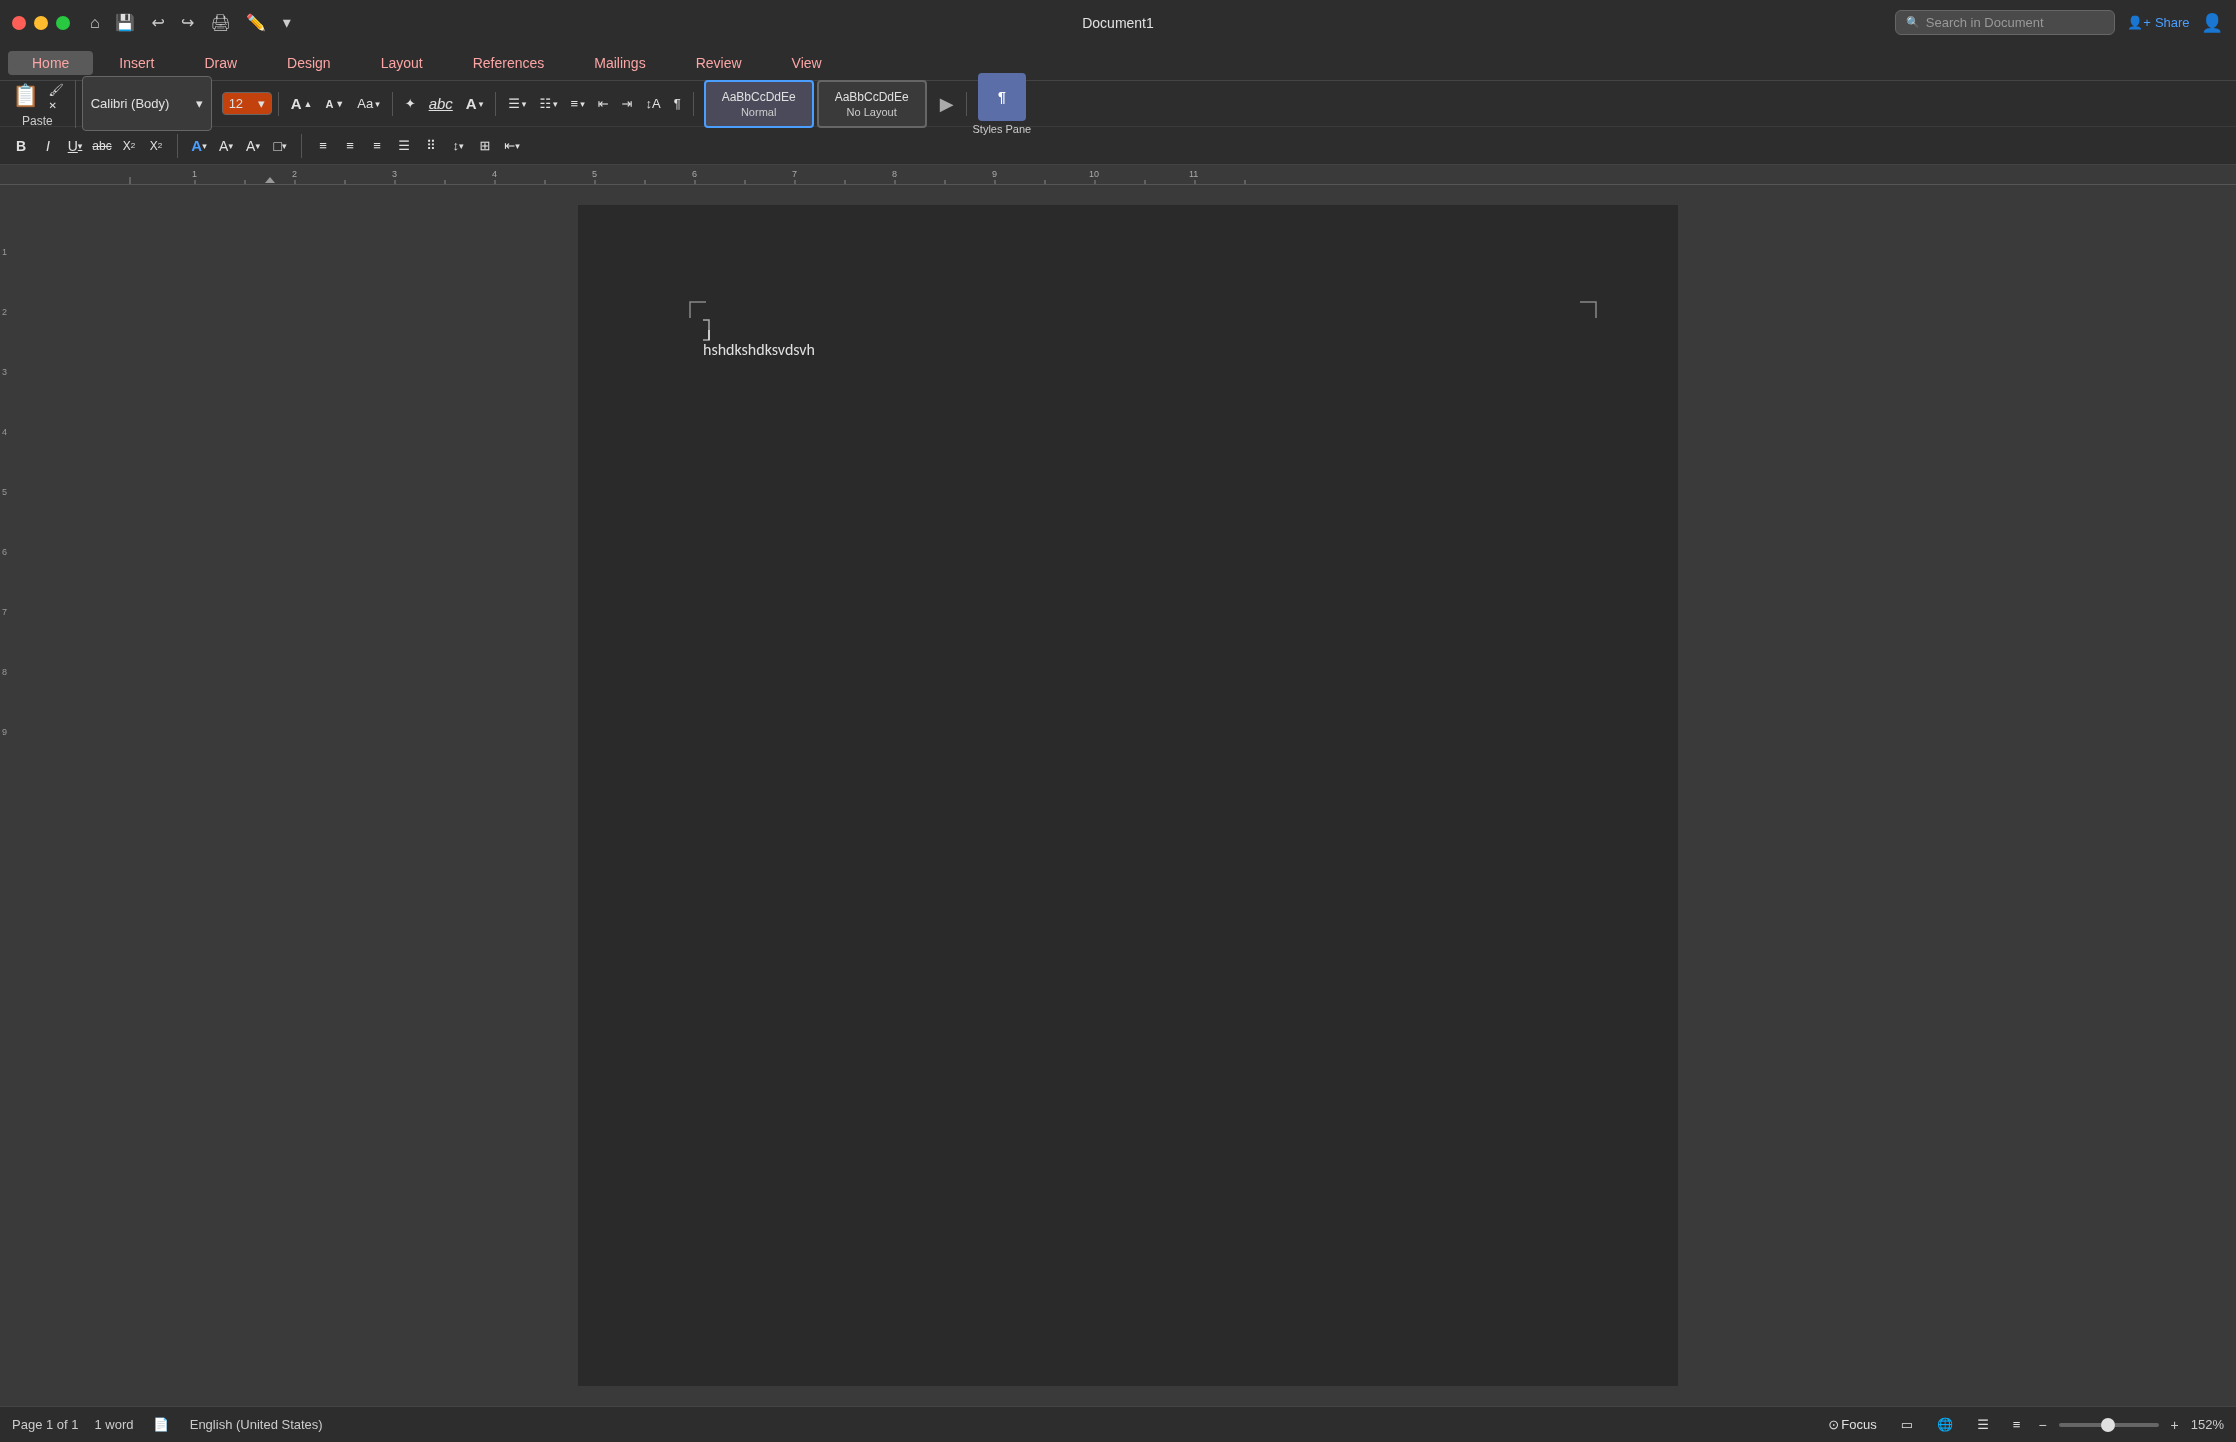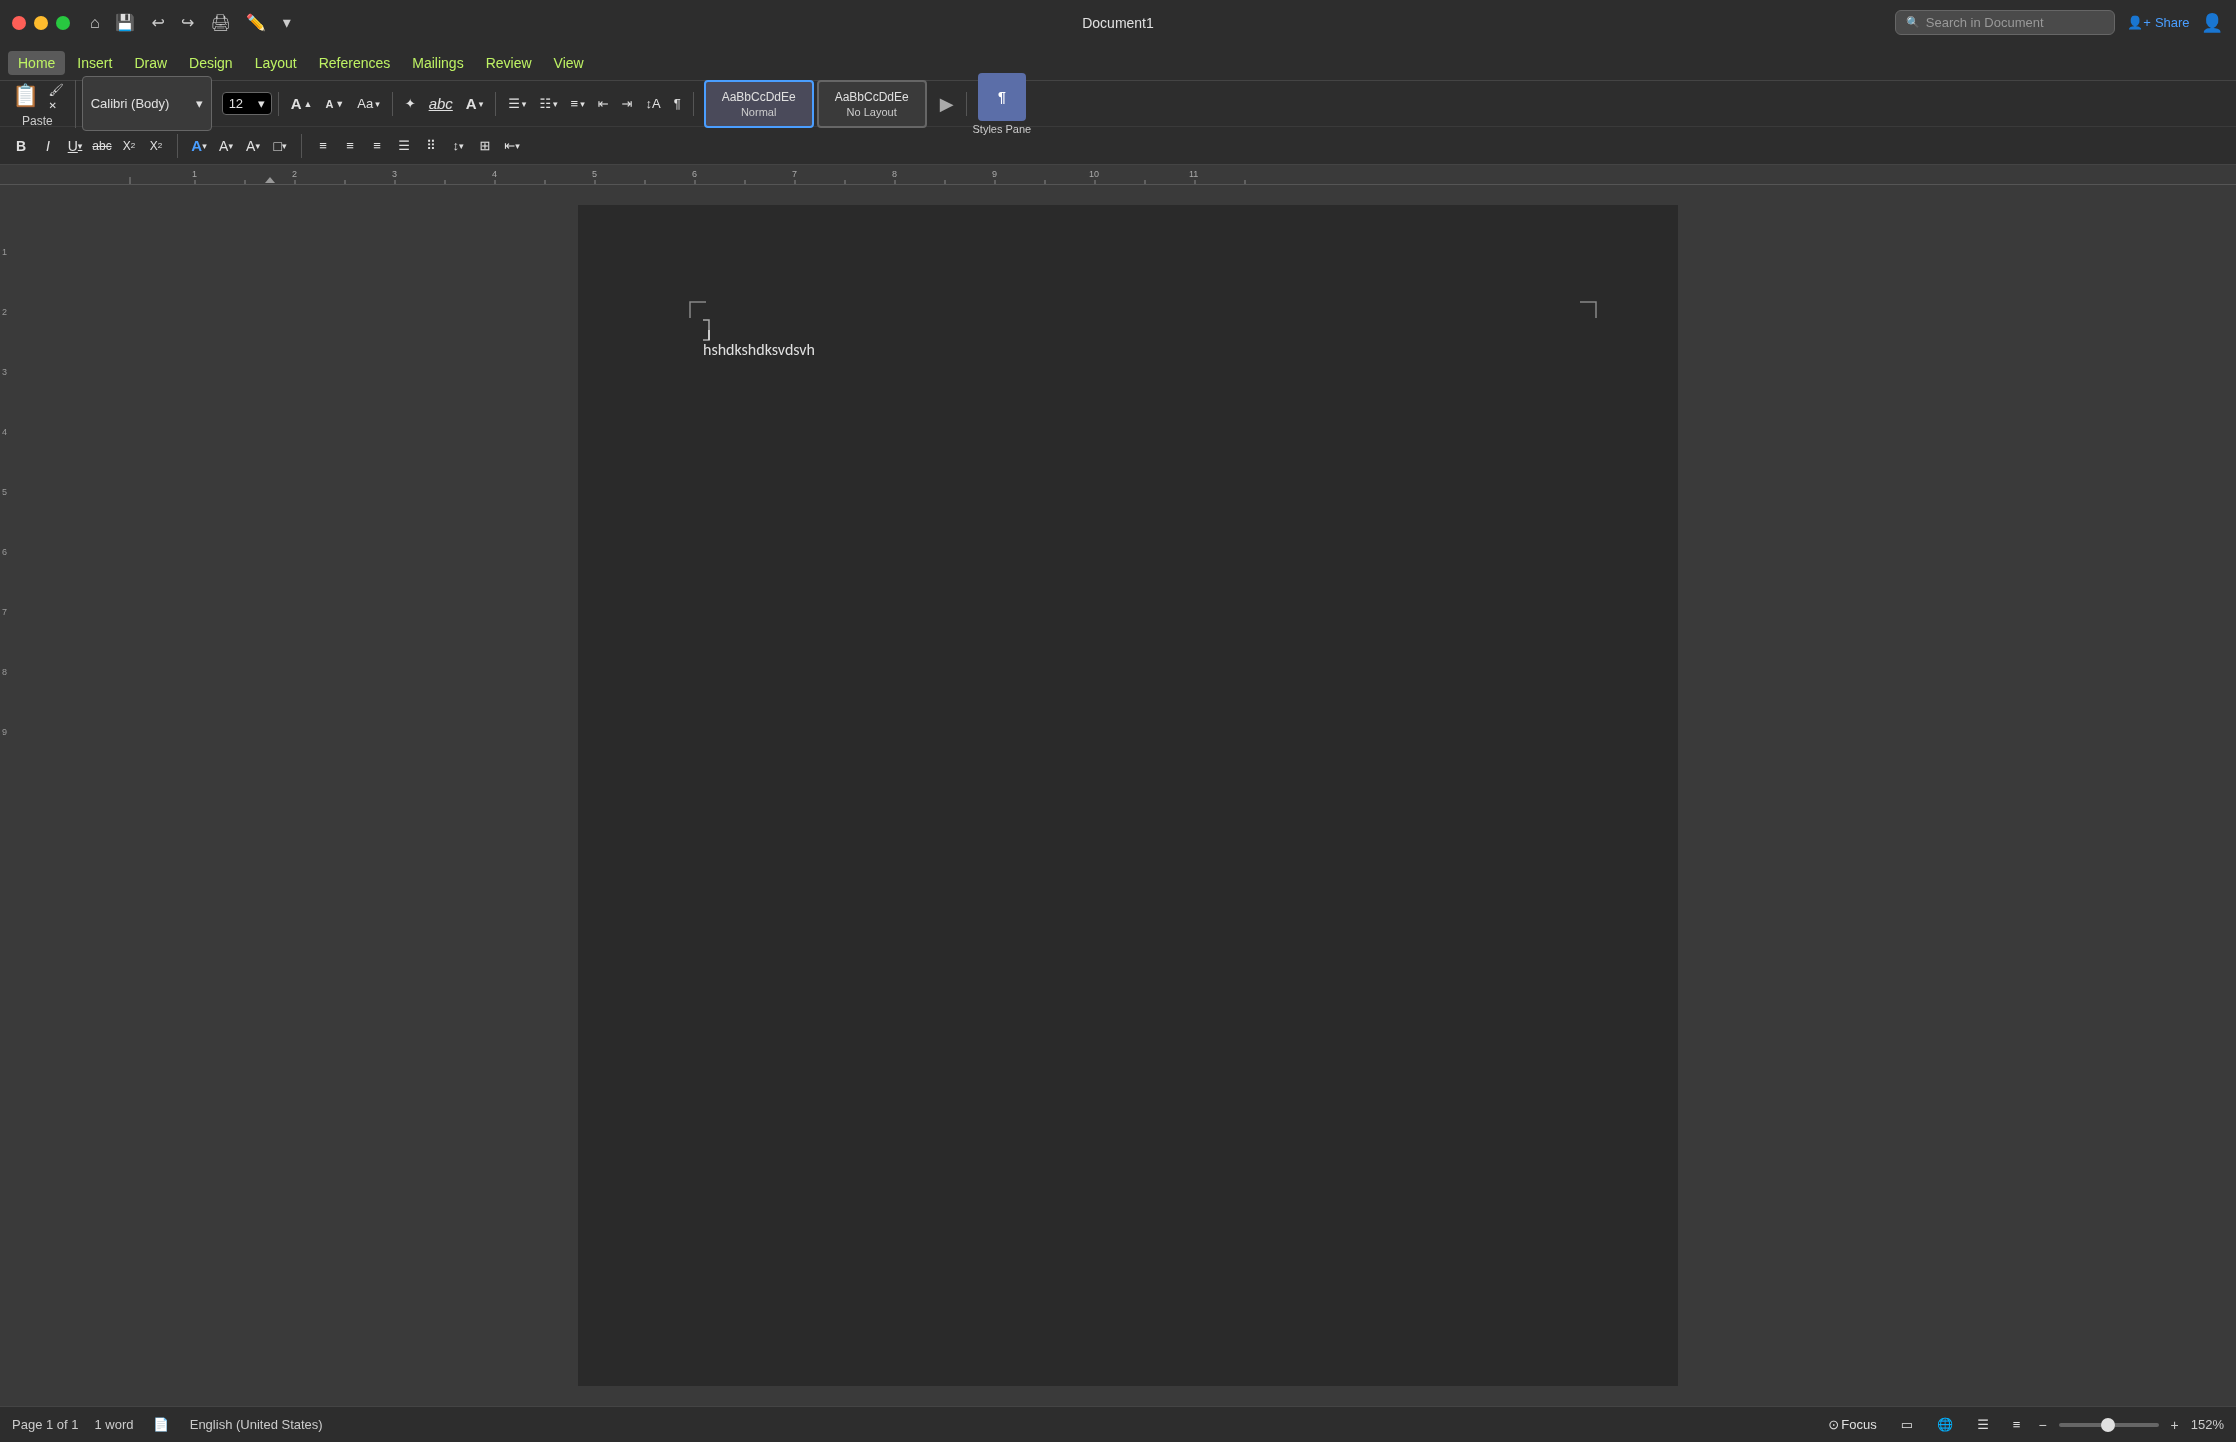--- a/index.html
+++ b/index.html
@@ -51,25 +51,25 @@
     #menubar {
       height: 36px;
       background: #2d2d2d;
       display: flex;
       align-items: center;
       padding: 0 8px;
       border-bottom: 1px solid #444;
       gap: 2px;
     }
     .menu-item {
-      padding: 4px 10px;
+      padding: 4px 24px;
       border-radius: 4px;
       cursor: pointer;
       font-size: 14px;
-      color: #bef264;
+      color: #fca5a5;
     }
     .menu-item.active {
       background: #5a5a5a;
     }
 
     
     #toolbar1 {
       height: 46px;
       background: #2d2d2d;
       display: flex;
@@ -110,21 +110,21 @@
       color: #e0e0e0;
       padding: 19px 8px;
       font-size: 13px;
       cursor: pointer;
       min-width: 130px;
       display: flex;
       align-items: center;
       justify-content: space-between;
     }
     .font-size-btn {
-      background: #000000;
+      background: #c2410c;
       border: 1px solid #666;
       border-radius: 4px;
       color: #e0e0e0;
       padding: 3px 6px;
       font-size: 13px;
       cursor: pointer;
       width: 50px;
       display: flex;
       align-items: center;
       justify-content: space-between;

